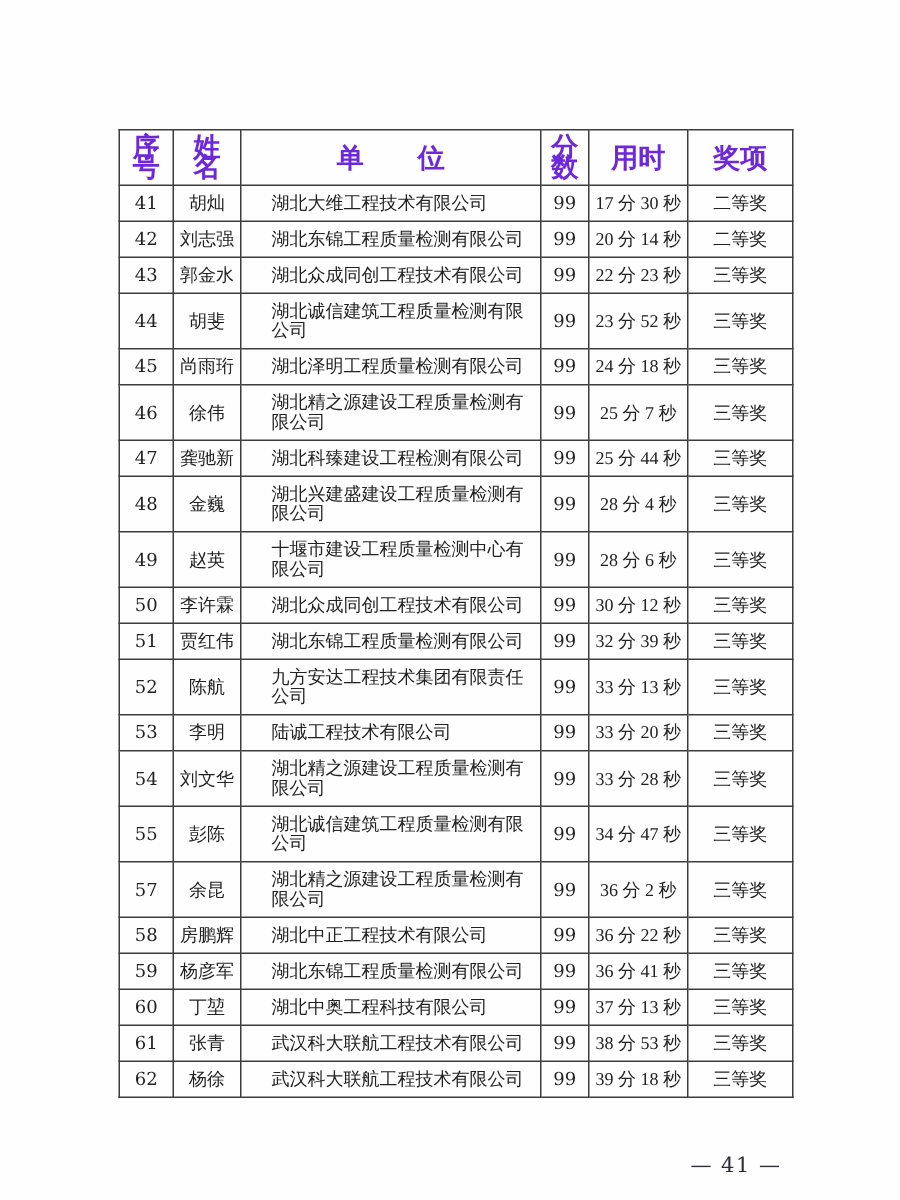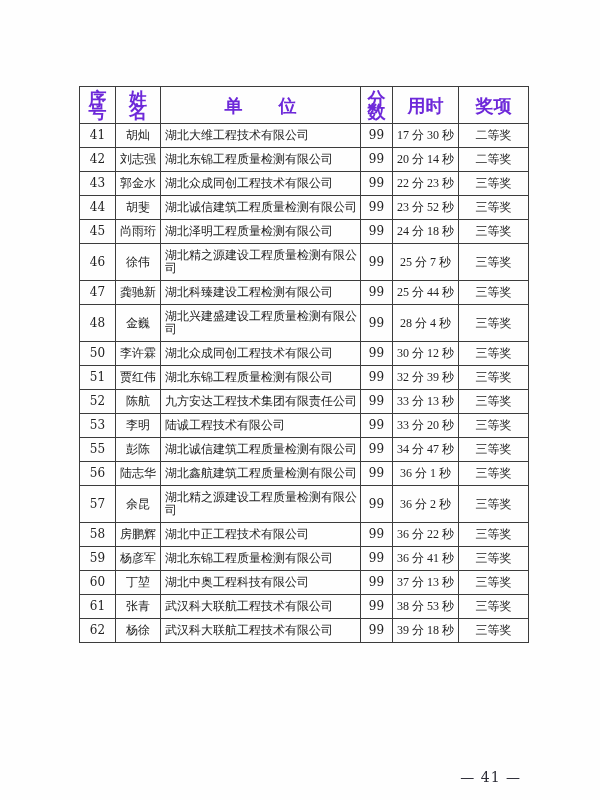--- a/index.html
+++ b/index.html
@@ -40,21 +40,21 @@
     color: #222222;
     overflow: visible;
   }
   table.results th {
     font-weight: bold;
     font-size: 18px;
     color: #6d28d9;
   }
   table.results td.org {
     text-align: left;
-    padding-left: 4px;
+    padding-left: 20px;
     padding-right: 2px;
     word-break: break-all;
   }
   table.results td.time {
     white-space: nowrap;
     font-family: Liberation Serif, serif;
   }
   col.c-no    { width: 36px; }
   col.c-name  { width: 45px; }
   col.c-org   { width: 200px; }
@@ -153,20 +153,28 @@
         </tr>
         <tr>
           <td>48</td>
           <td>金巍</td>
           <td class="org">湖北兴建盛建设工程质量检测有限公司</td>
           <td>99</td>
           <td class="time">28 分 4 秒</td>
           <td>三等奖</td>
         </tr>
         <tr>
+          <td>49</td>
+          <td>赵英</td>
+          <td class="org">十堰市建设工程质量检测中心有限公司</td>
+          <td>99</td>
+          <td class="time">28 分 6 秒</td>
+          <td>三等奖</td>
+        </tr>
+        <tr>
           <td>50</td>
           <td>李许霖</td>
           <td class="org">湖北众成同创工程技术有限公司</td>
           <td>99</td>
           <td class="time">30 分 12 秒</td>
           <td>三等奖</td>
         </tr>
         <tr>
           <td>51</td>
           <td>贾红伟</td>
@@ -185,36 +193,36 @@
         </tr>
         <tr>
           <td>53</td>
           <td>李明</td>
           <td class="org">陆诚工程技术有限公司</td>
           <td>99</td>
           <td class="time">33 分 20 秒</td>
           <td>三等奖</td>
         </tr>
         <tr>
+          <td>54</td>
+          <td>刘文华</td>
+          <td class="org">湖北精之源建设工程质量检测有限公司</td>
+          <td>99</td>
+          <td class="time">33 分 28 秒</td>
+          <td>三等奖</td>
+        </tr>
+        <tr>
           <td>55</td>
           <td>彭陈</td>
           <td class="org">湖北诚信建筑工程质量检测有限公司</td>
           <td>99</td>
           <td class="time">34 分 47 秒</td>
           <td>三等奖</td>
         </tr>
         <tr>
-          <td>56</td>
-          <td>陆志华</td>
-          <td class="org">湖北鑫航建筑工程质量检测有限公司</td>
-          <td>99</td>
-          <td class="time">36 分 1 秒</td>
-          <td>三等奖</td>
-        </tr>
-        <tr>
           <td>57</td>
           <td>余昆</td>
           <td class="org">湖北精之源建设工程质量检测有限公司</td>
           <td>99</td>
           <td class="time">36 分 2 秒</td>
           <td>三等奖</td>
         </tr>
         <tr>
           <td>58</td>
           <td>房鹏辉</td>

